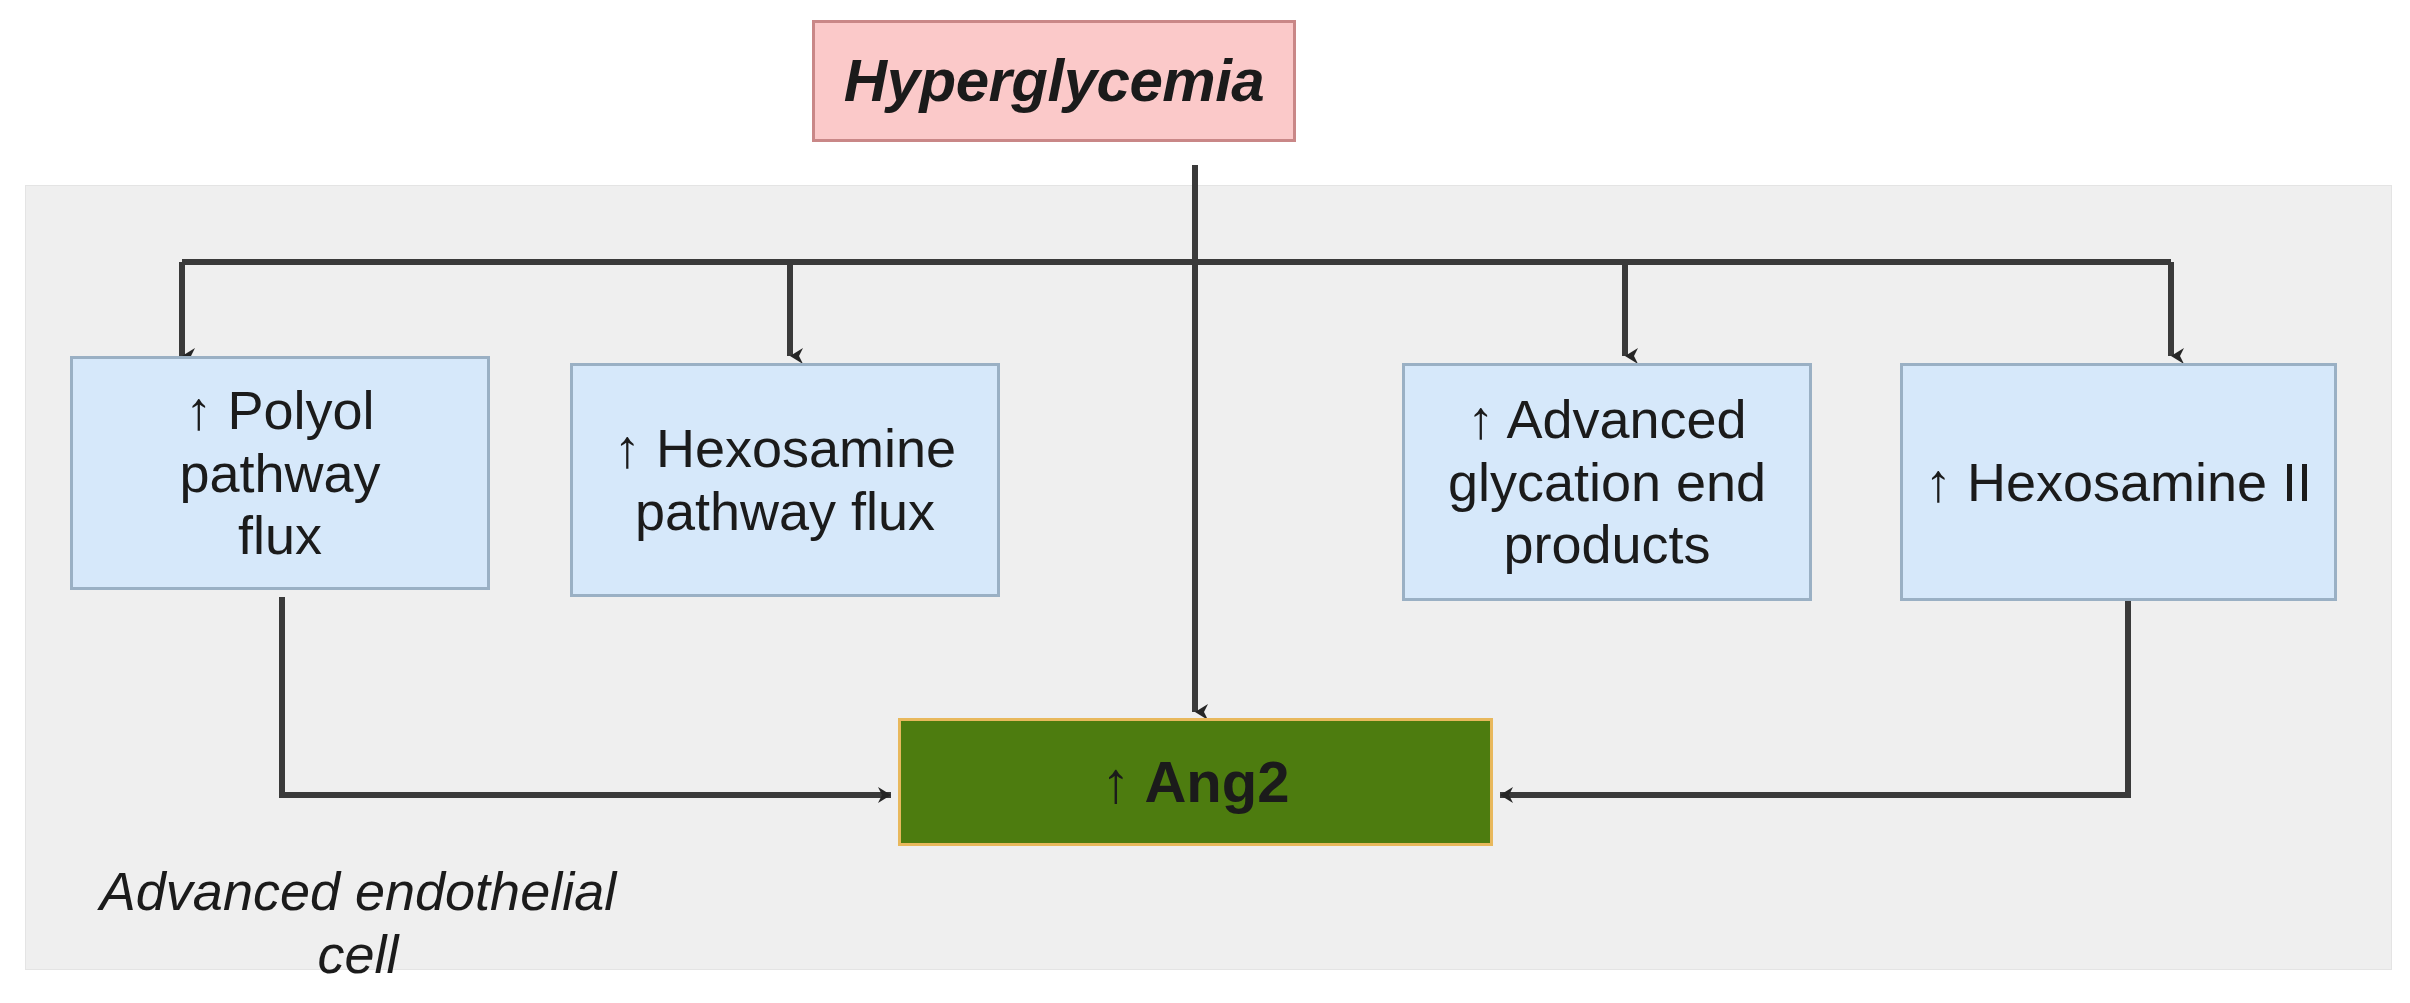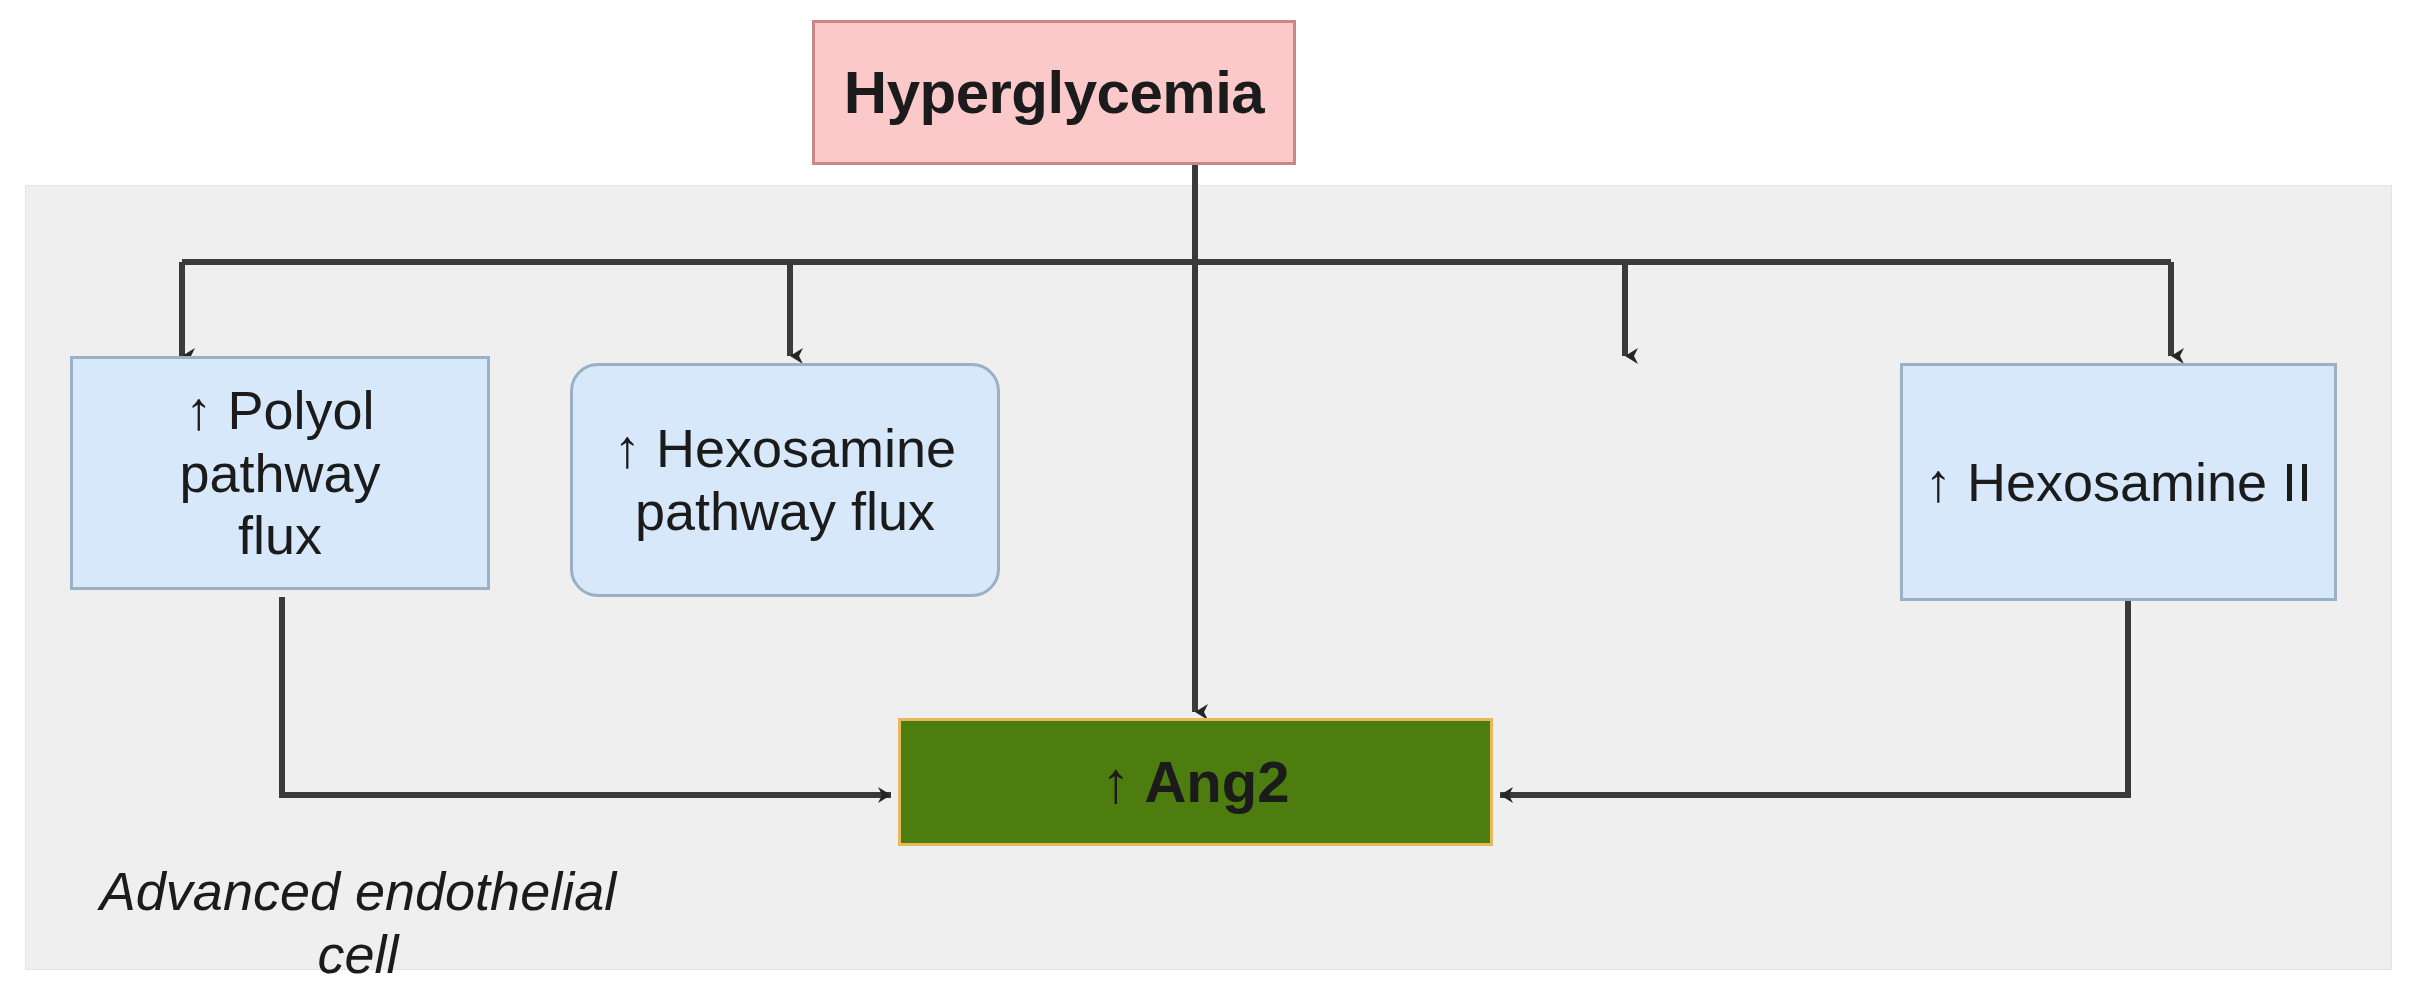--- a/index.html
+++ b/index.html
@@ -42,35 +42,36 @@
     align-items: center;
     justify-content: center;
     text-align: center;
     color: #1b1b1b;
     line-height: 1.16;
   }
   .node-hyperglycemia {
     left: 812px;
     top: 20px;
     width: 484px;
-    height: 145px;
+    height: 122px;
     background: #fbc9c9;
     border: 3px solid #c98787;
     font-size: 60px;
     font-weight: bold;
     letter-spacing: -0.5px;
+    font-style: italic;
   }
   .node-pathway {
     background: #d6e8fa;
     border: 3px solid #9ab0c4;
     font-size: 54px;
     font-weight: normal;
   }
   .node-polyol    { left: 70px;   top: 356px; width: 420px; height: 234px; }
-  .node-hexosamine{ left: 570px;  top: 363px; width: 430px; height: 234px; border-radius: 28px; }
+  .node-hexosamine{ left: 570px;  top: 363px; width: 430px; height: 234px; }
   .node-age       { left: 1402px; top: 363px; width: 410px; height: 238px; }
   .node-angii     { left: 1900px; top: 363px; width: 437px; height: 238px; }
   .node-ang2 {
     left: 898px;
     top: 718px;
     width: 595px;
     height: 128px;
     background: #4d7c0f;
     border: 3px solid #e8b85c;
     font-size: 58px;
@@ -136,20 +137,25 @@
     <span class="node-label">↑ Polyol
 pathway
 flux</span>
   </div>
 
   <div class="node node-pathway node-hexosamine">
     <span class="node-label">↑ Hexosamine
 pathway flux</span>
   </div>
 
+  <div class="node node-pathway node-age">
+    <span class="node-label">↑ Advanced
+glycation end
+products</span>
+  </div>
 
   <div class="node node-pathway node-angii">
     <span class="node-label">↑ Hexosamine II</span>
   </div>
 
   <div class="node node-ang2">
     <span class="node-label">↑ Ang2</span>
   </div>
 
   <div class="caption">Advanced endothelial

